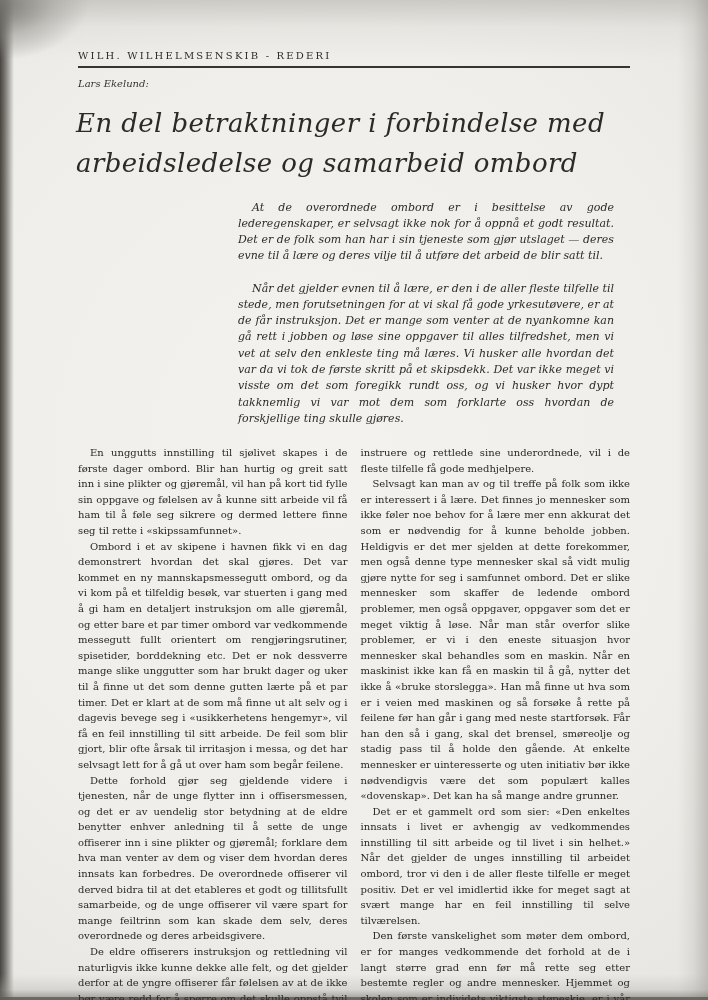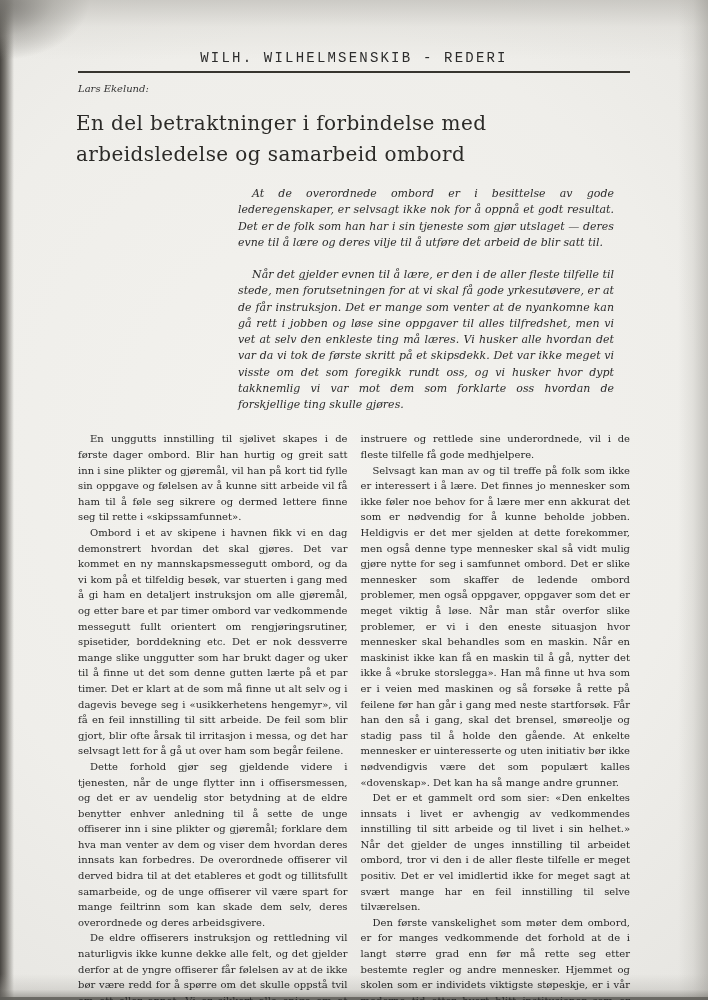--- a/index.html
+++ b/index.html
@@ -37,32 +37,32 @@
     background:linear-gradient(0deg, rgba(110,108,102,.65) 0%, rgba(170,168,162,.3) 40%, rgba(0,0,0,0) 100%);
   }
   .edge-bottom-line{
     position:absolute;left:0;bottom:0;width:708px;height:3px;background:#5d5b56;opacity:.8;
   }
 
   .content{
     position:absolute;left:78px;top:50px;width:552px;z-index:2;
   }
   .running-head{
-    display:flex;justify-content:center;align-items:baseline;
-    font-size:14px;letter-spacing:2.2px;color:#2c2c2c;font-family:Liberation Mono, monospace;
+    display:flex;justify-content:flex-start;align-items:baseline;
+    font-size:10px;letter-spacing:2.2px;color:#2c2c2c;
   }
   .rule{
     margin-top:5px;height:2px;background:#37352f;
   }
   .byline{
     margin-top:10px;font-style:italic;font-size:10px;color:#333;
   }
   .article-title{
     margin:14px 0 0 -2px;
-    font-size:20px;font-weight:400;
+    font-size:26px;font-weight:400;font-style:italic;
     line-height:1.55;letter-spacing:.4px;color:#2b2a27;
     width:540px;
   }
   .lead{
     margin:8px 0 0 144px;width:408px;
     font-style:italic;font-size:11px;line-height:1.48;
     text-align:justify;color:#2a2a2a;
   }
   .lead p{margin:16px;text-indent:14px;}
   .columns{

